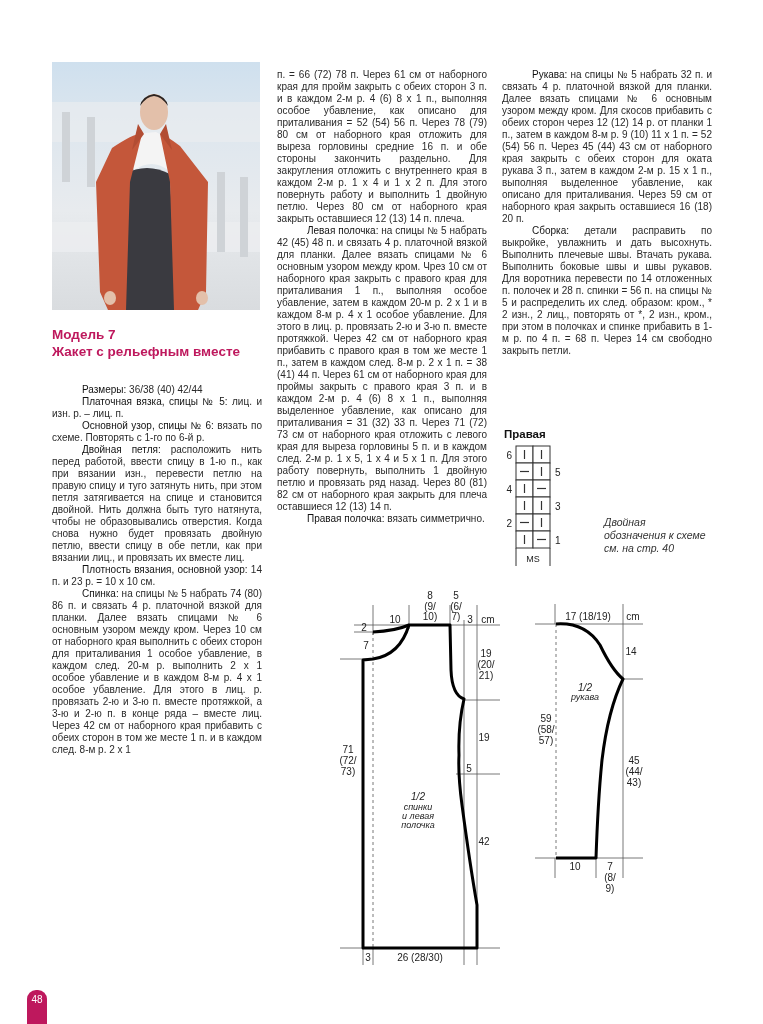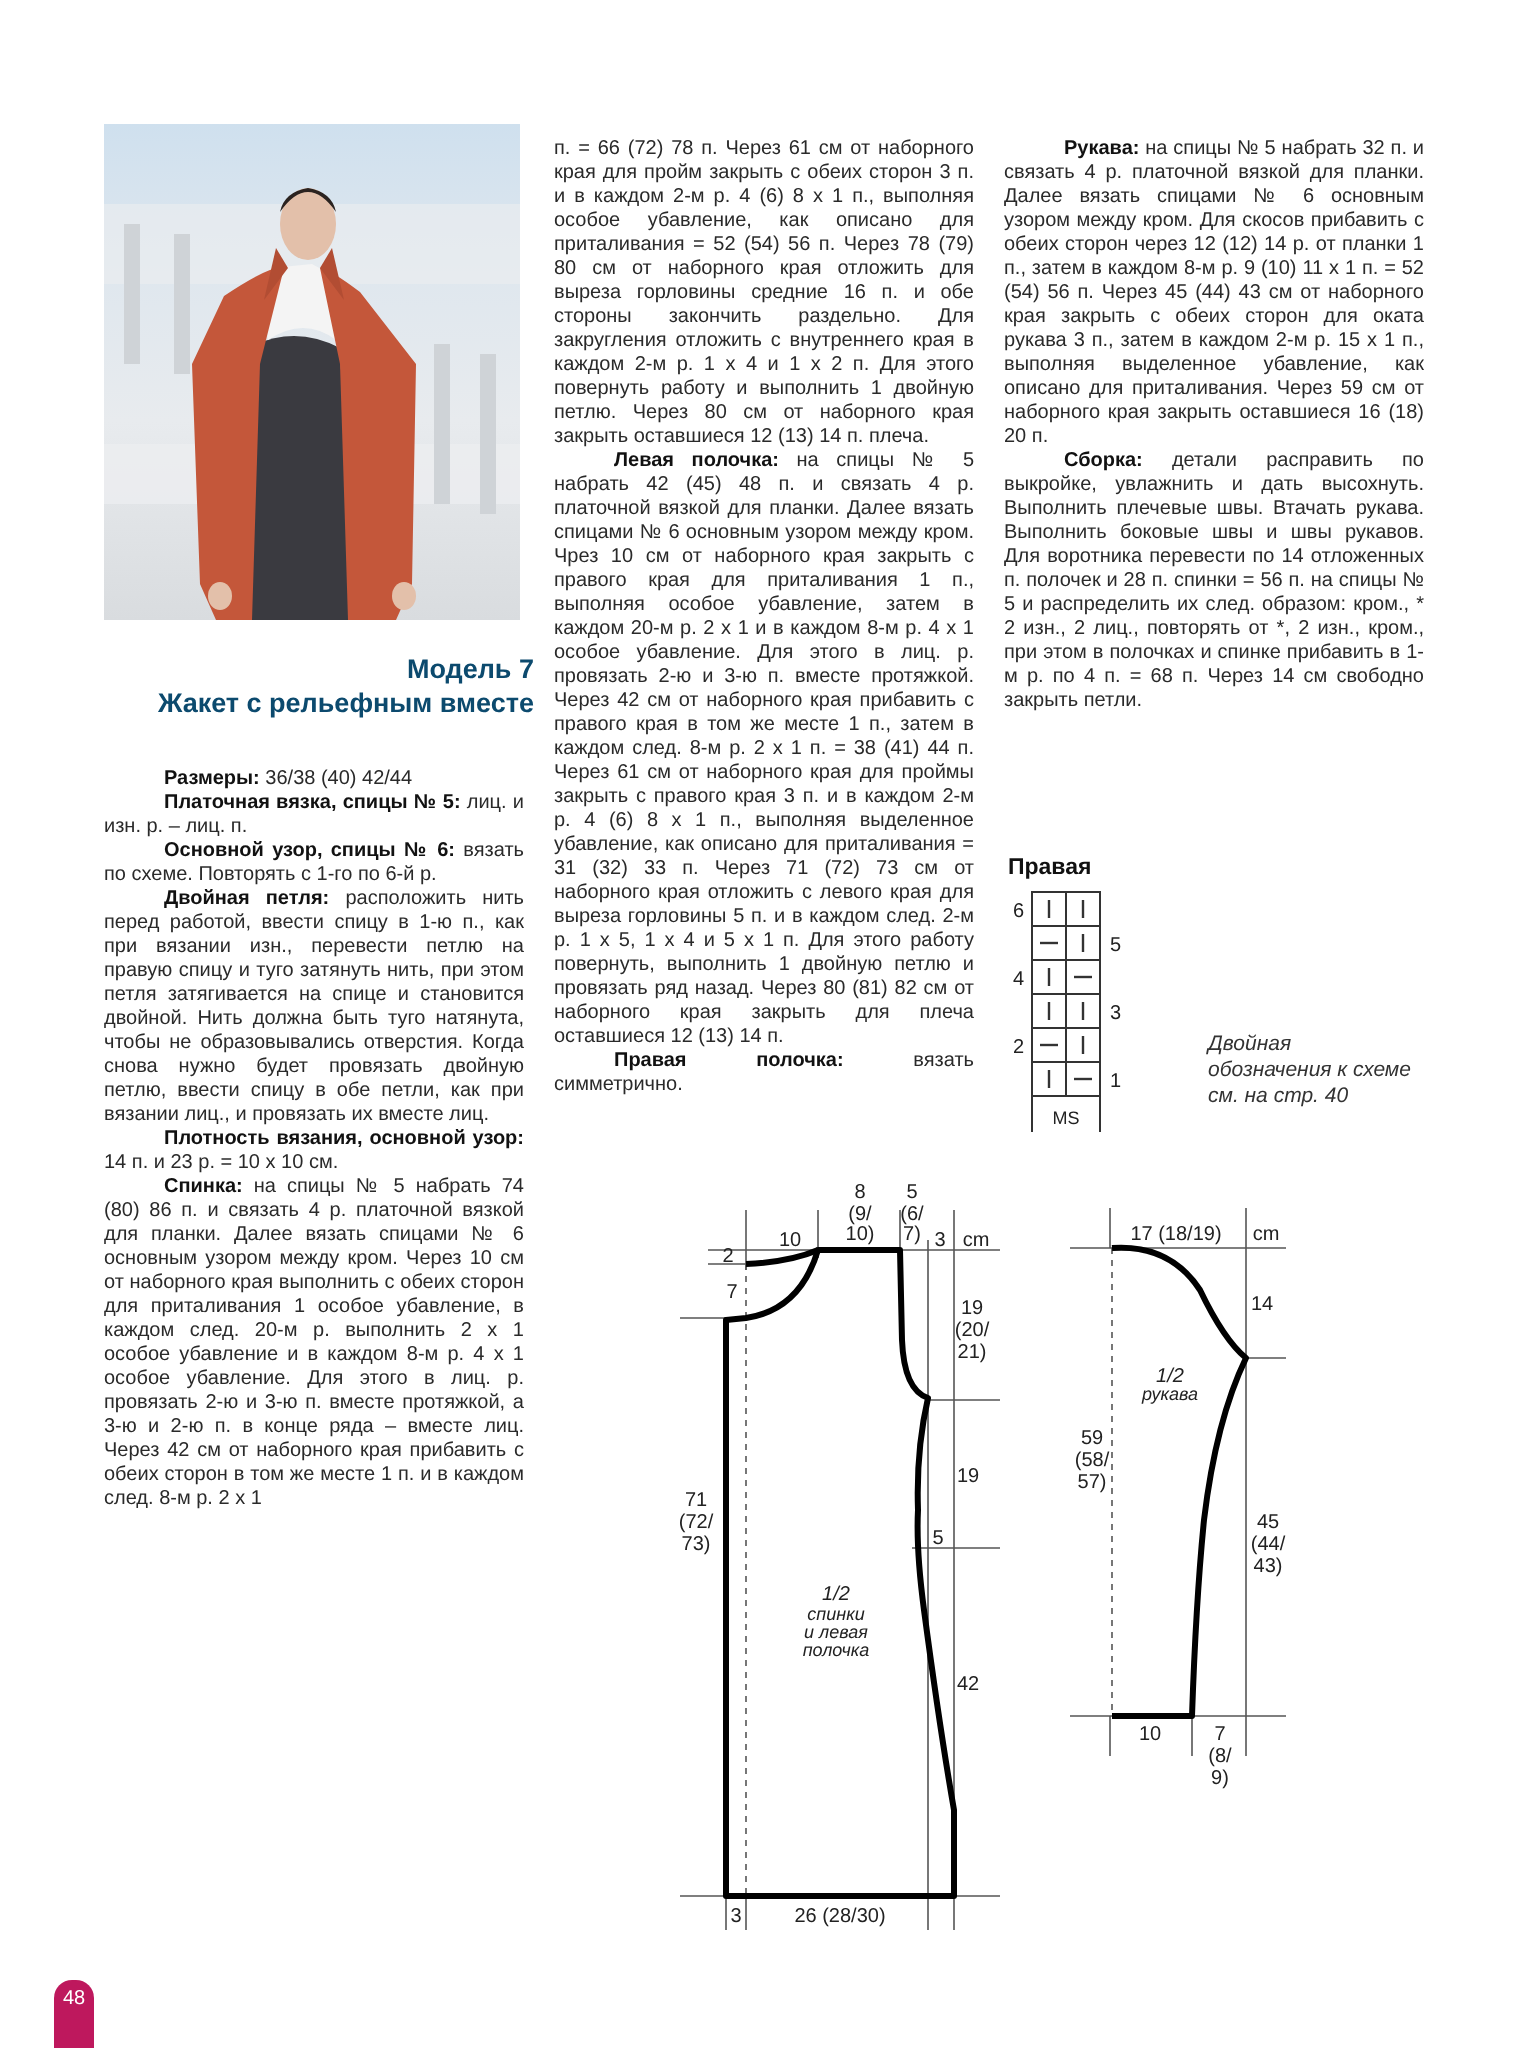--- a/index.html
+++ b/index.html
@@ -1,26 +1,26 @@
 <!DOCTYPE html>
 <html><head>
 <meta charset="utf-8">
 <style>
   html, body { margin:0; padding:0; }
   body { width:763px; height:1024px; background:#ffffff; position:relative; overflow:hidden;
          font-family:"Liberation Sans", sans-serif; color:#222; }
   .col { position:absolute; font-size:10px; line-height:12px; text-align:justify; color:#2a2a2a;margin-top:12px; }
   .col p { margin:0; }
-  .col b { color:#111; font-weight:bold;padding-left:30px; }
+  .col b { color:#111; font-weight:normal;padding-left:30px; }
   #col1 { left:52px; top:372px; width:210px; }
   #col2 { left:277px; top:57px; width:210px; }
   #col3 { left:502px; top:57px; width:210px; }
   .photo { position:absolute; left:52px; top:62px; width:208px; height:248px; overflow:hidden;
            background:linear-gradient(180deg,#cfe0ee 0%,#dfe7ee 30%,#e8ebee 60%,#d9dcdf 100%); }
-  .title { position:absolute; left:52px; top:326px; width:215px; font-weight:bold; font-size:13.5px; line-height:17px; color:#0c4a6e;text-align:right; }
+  .title { position:absolute; left:52px; top:326px; width:215px; font-weight:bold; font-size:13.5px; line-height:17px; color:#be185d; }
   .scheme-title { position:absolute; left:504px; top:428px; font-weight:bold; font-size:11.5px; color:#111; }
   .legend-note { position:absolute; left:604px; top:516px; font-style:italic; font-size:10.5px; line-height:13px; color:#333; }
   .page-num { position:absolute; left:27px; top:990px; width:20px; height:34px; background:#be185d; color:#fff;
               border-radius:9px 9px 0 0; font-size:10px; text-align:center; padding-top:4px; box-sizing:border-box; }
   svg text { font-family:"Liberation Sans", sans-serif; }
 </style>
 </head>
 <body>
 
 <div class="photo">

